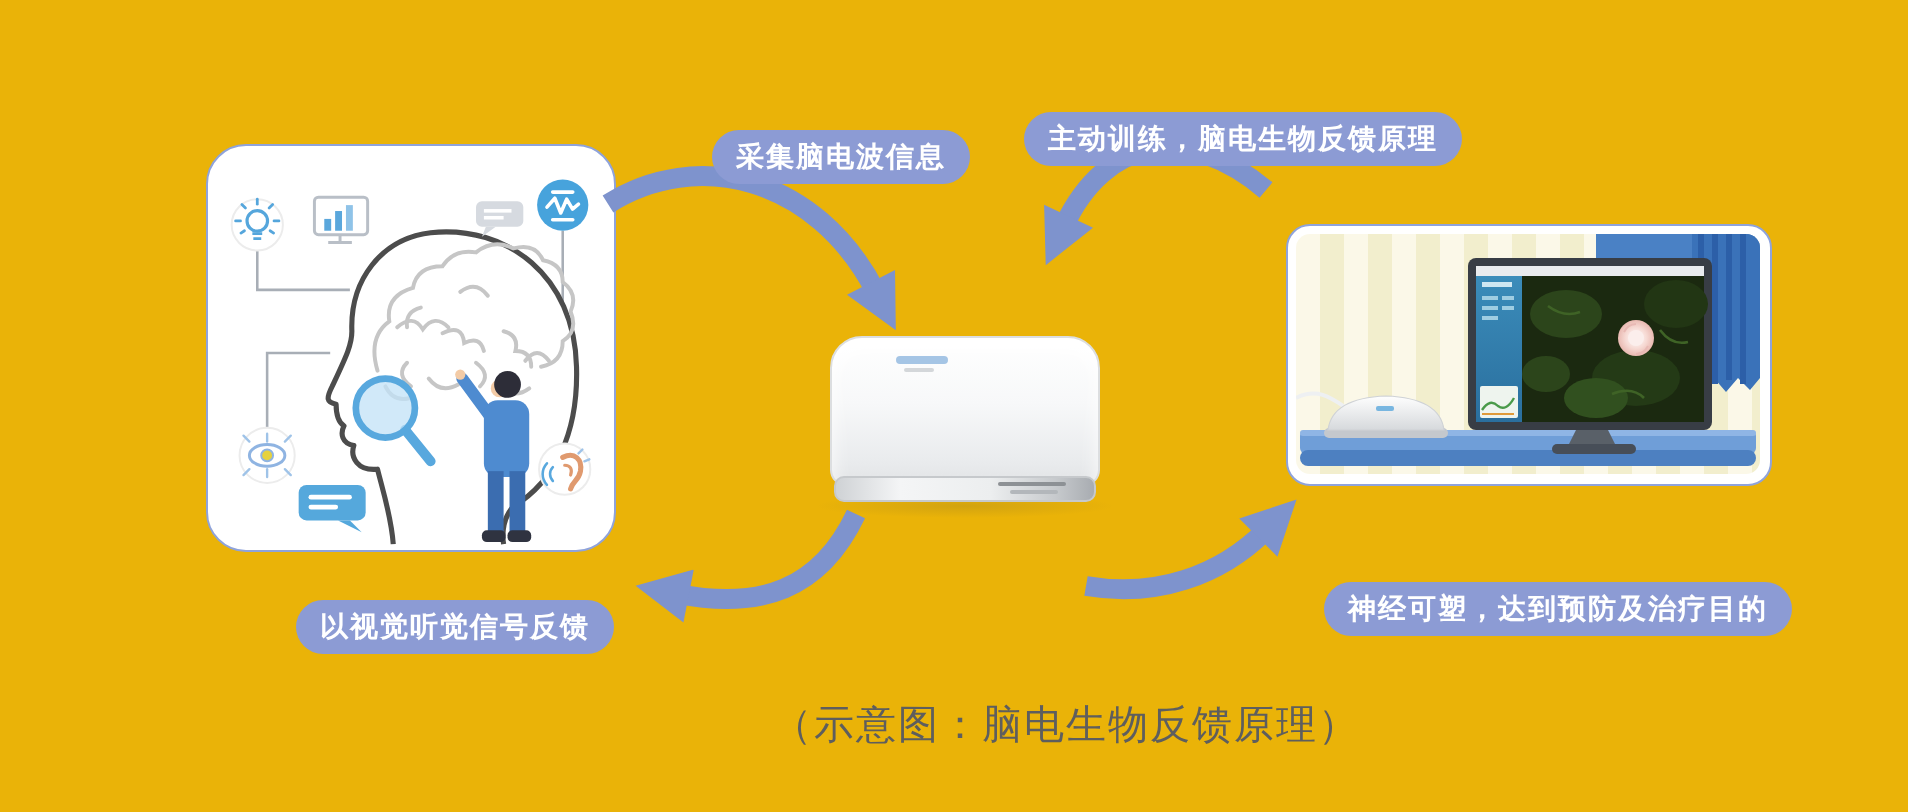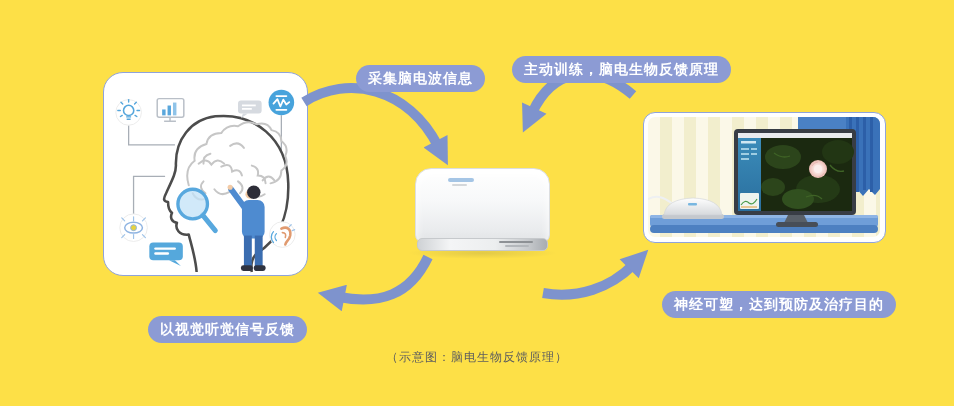--- a/index.html
+++ b/index.html
@@ -1,16 +1,16 @@
 <!DOCTYPE html>
 <html style="--pill-bg: #8c9bd4; --pill-text: #ffffff; --arrow: #7e93cd; --card-border: #8fa3db; --caption-text: #5e5e5e; --accent-blue: #55a6dc;"><head>
 <meta charset="utf-8">
 <style>
   html,body{margin:0;padding:0;background:#fff;}
-  .stage{position:relative;width:954px;height:406px;background:#fde047;overflow:hidden;
+  .stage{position:relative;width:954px;height:406px;background:#eab308;overflow:hidden;
          font-family:"Liberation Sans",sans-serif;}
   .stage *{box-sizing:border-box;}
 
   
   .card{position:absolute;background:#fff;border:1.5px solid var(--card-border,#8fa3db);}
   .left-card{left:103px;top:72px;width:205px;height:204px;border-radius:20px;}
   .right-card{left:643px;top:112px;width:243px;height:131px;border-radius:12px;}
   .left-card svg{position:absolute;inset:0;}
   .right-card svg{position:absolute;left:4px;top:4px;}
 
@@ -36,21 +36,21 @@
   .device .dev-logo{position:absolute;left:32px;top:9px;width:26px;height:4px;border-radius:2px;
         background:rgba(92,152,210,.55);}
   .device .dev-logo-sub{position:absolute;left:36px;top:15px;width:15px;height:2px;border-radius:1px;
         background:#d4d7da;}
   .device .base-text1{position:absolute;right:14px;top:2px;width:34px;height:2px;background:#8d9195;border-radius:1px;}
   .device .base-text2{position:absolute;right:18px;top:6px;width:24px;height:1.5px;background:#b3b7bb;border-radius:1px;}
   .device .shadow{position:absolute;left:-8px;right:-8px;bottom:-6px;height:12px;
         background:radial-gradient(ellipse at center,rgba(60,65,70,.14) 0%,rgba(60,65,70,0) 70%);}
 
   
-  .caption{position:absolute;left:386px;top:349px;font-size:12px;letter-spacing:1px;
+  .caption{position:absolute;left:386px;top:349px;font-size:20px;letter-spacing:1px;
         color:var(--caption-text,#5e5e5e);white-space:nowrap;}
 
   
   .connector{stroke:#a8aeb6;stroke-width:1.3;fill:none;}
   .head-line{stroke:#4c4c4c;stroke-width:2.6;fill:#ffffff;stroke-linejoin:round;}
   .brain{stroke:#c6c6c6;stroke-width:2;fill:none;stroke-linecap:round;}
   .icon-circle{fill:#ffffff;stroke:#ececec;stroke-width:1;}
   .blue-stroke{stroke:var(--accent-blue,#55a6dc);fill:none;}
 </style>
 </head>
@@ -178,21 +178,21 @@
       </marker>
     </defs>
     <path class="ar" d="M304,102 C348,74 408,88 438,146" marker-end="url(#ah)"></path>
     <path class="ar" d="M633,95 C594,62 553,68 532,113" marker-end="url(#ah)"></path>
     <path class="ar" d="M428,257 C410,295 380,305 339,297" marker-end="url(#ah)"></path>
     <path class="ar" d="M543,293 C578,299 610,288 633,265" marker-end="url(#ah)"></path>
   </svg>
 
   <div class="pill" style="left:356px;top:65px;">采集脑电波信息</div>
   <div class="pill" style="left:512px;top:56px;">主动训练，脑电生物反馈原理</div>
-  <div class="pill" style="left:148px;top:316px;text-align:center;">以视觉听觉信号反馈</div>
+  <div class="pill" style="left:148px;top:300px;text-align:center;">以视觉听觉信号反馈</div>
   <div class="pill" style="left:662px;top:263px;margin-top:28px;">神经可塑，达到预防及治疗目的</div>
 
   <div class="device">
     <div class="shadow"></div>
     <div class="body">
       <span class="dev-logo"></span>
       <span class="dev-logo-sub"></span>
     </div>
     <div class="base">
       <span class="base-text1"></span>

